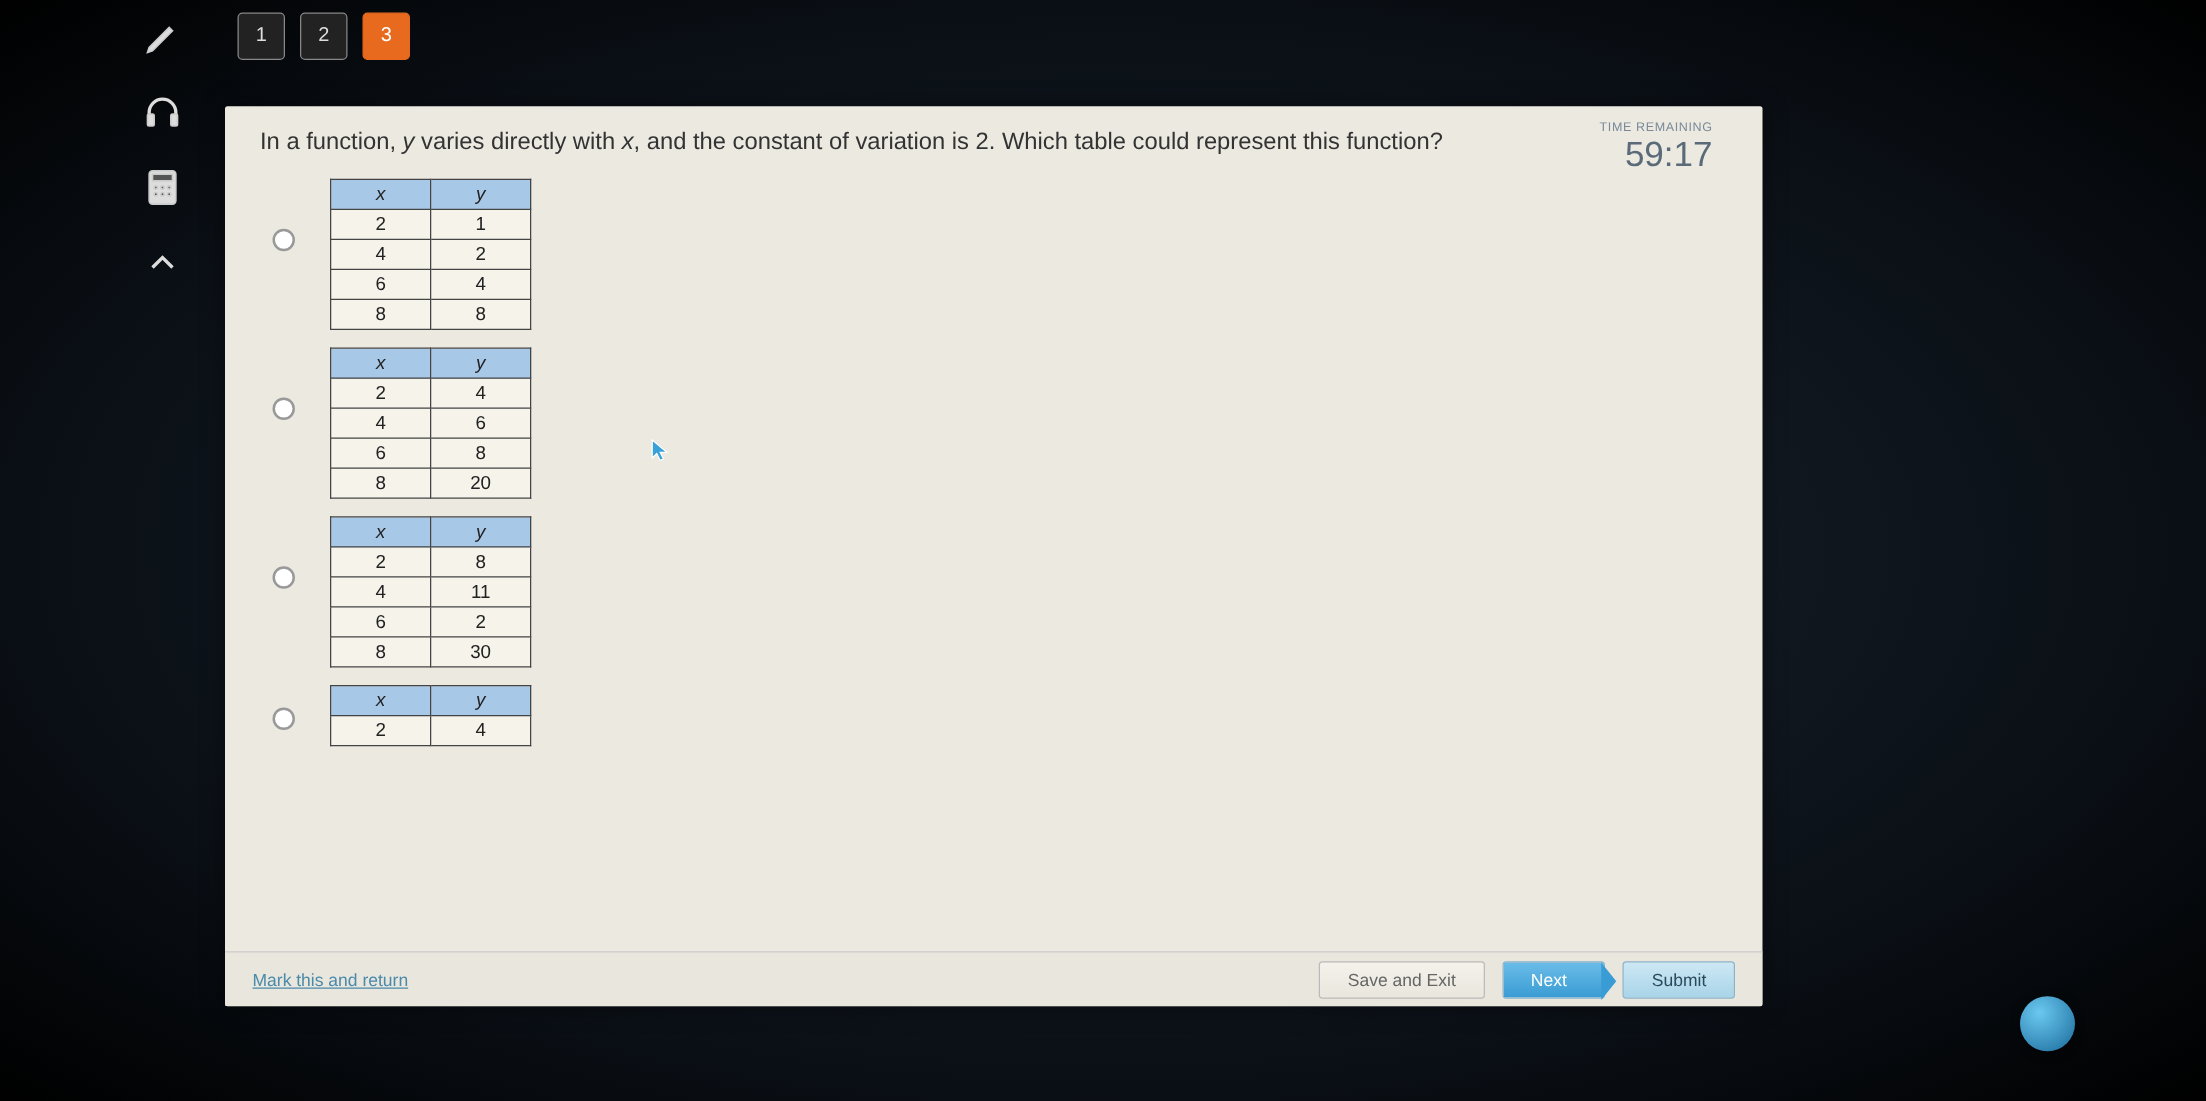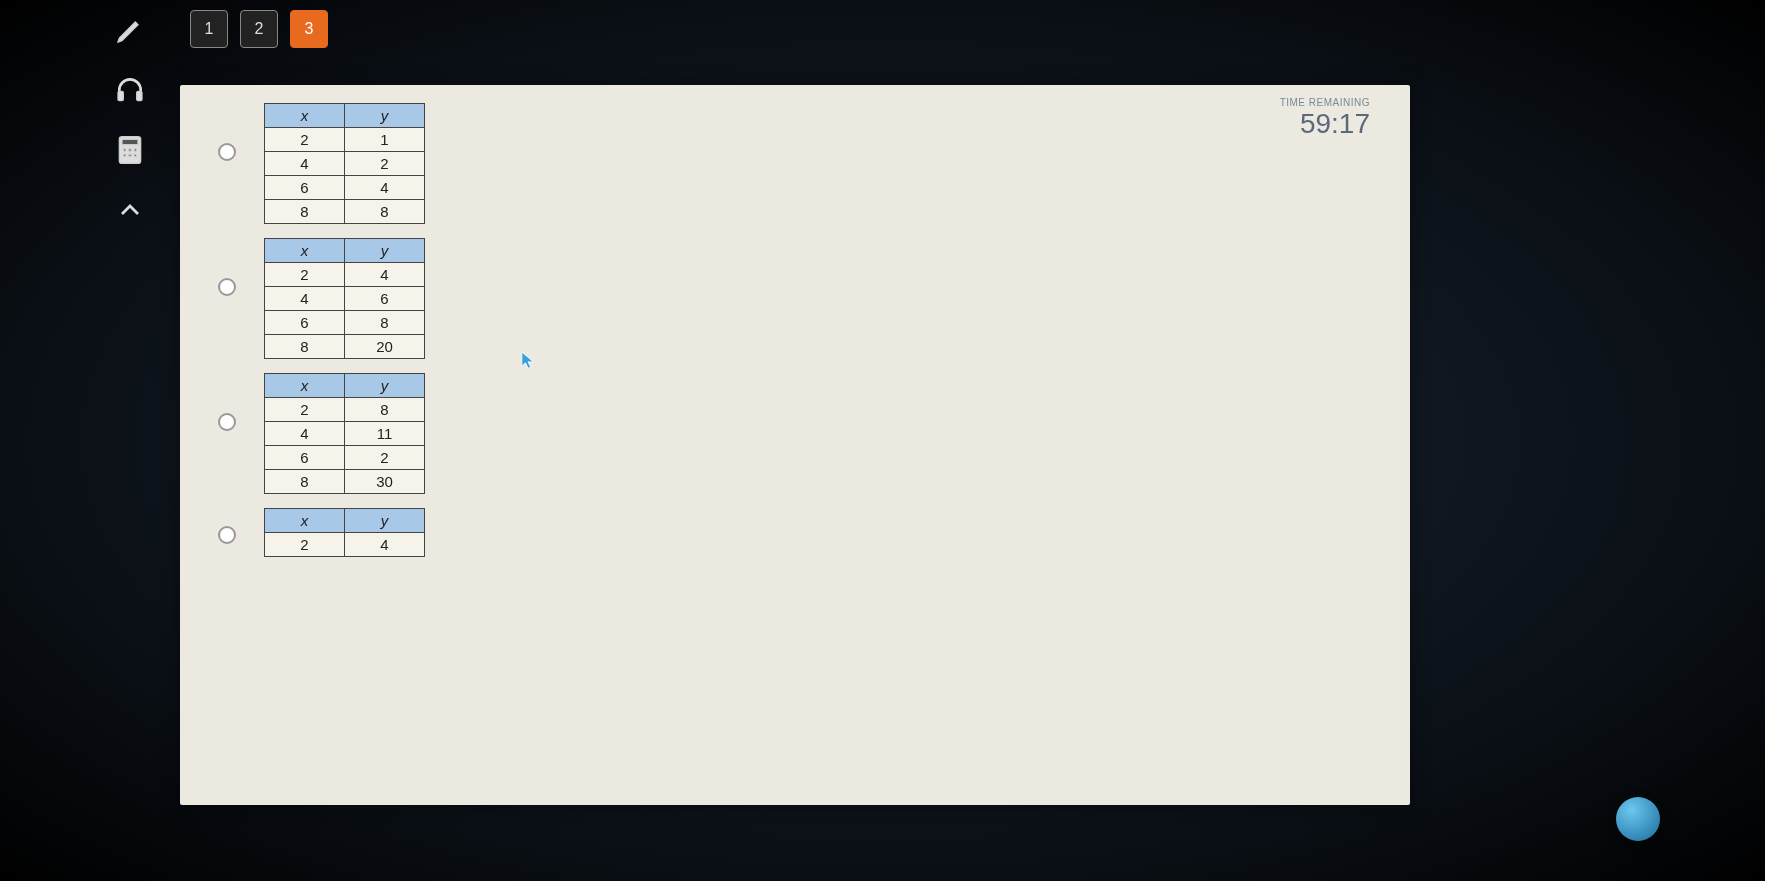--- a/index.html
+++ b/index.html
@@ -237,20 +237,23 @@
   <div class="nav-box active">3</div>
 </div>
 
 <div class="content">
 
   <div class="timer">
     <div class="timer-label">TIME REMAINING</div>
     <div class="timer-value">59:17</div>
   </div>
 
+  <div class="question">
+    <span>In a function, </span><span class="var">y</span><span> varies directly with </span><span class="var">x</span><span>, and the constant of variation is 2. Which table could represent this function?</span>
+  </div>
 
   <div class="options">
 
     <div class="option">
       <div class="radio"></div>
       <table class="data-table">
         <tbody>
             <tr>
               <th>x</th>
               <th>y</th>
@@ -342,20 +345,27 @@
         <tr>
               <td>2</td>
               <td>4</td>
             </tr>
       </tbody>
         </table>
     </div>
 
   </div>
 
+  <div class="footer">
+    <span class="mark-link">Mark this and return</span>
+    <div class="footer-spacer"></div>
+    <div class="footer-btn plain">Save and Exit</div>
+    <div class="footer-btn next">Next</div>
+    <div class="footer-btn">Submit</div>
+  </div>
 
 </div>
 
 <div class="cursor">
   <svg viewBox="0 0 20 24">
       <path d="M2 2 L2 18 L6 14 L9 20 L12 19 L9 13 L15 13 Z" fill="#3aa0d8" stroke="#fff" stroke-width="1"></path>
     </svg>
 </div>
 
 <div class="bubble"></div>

